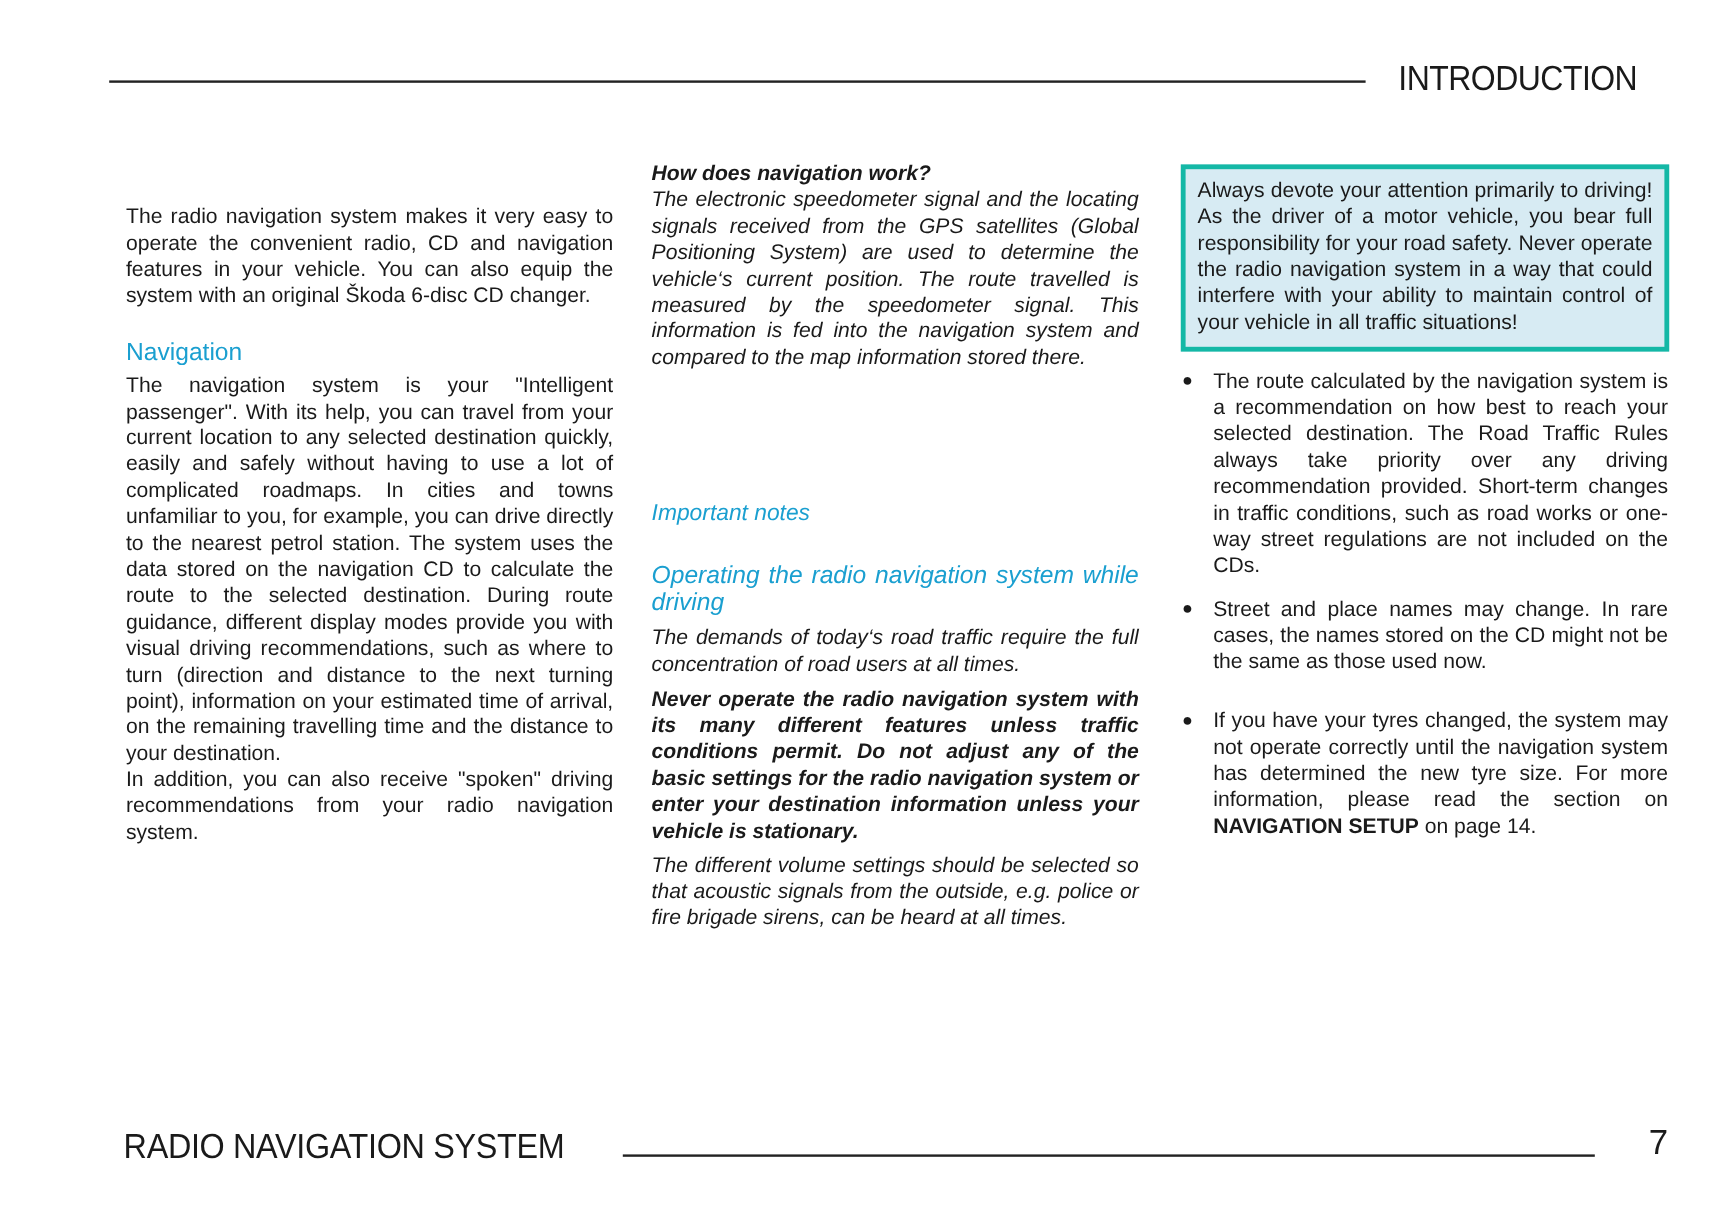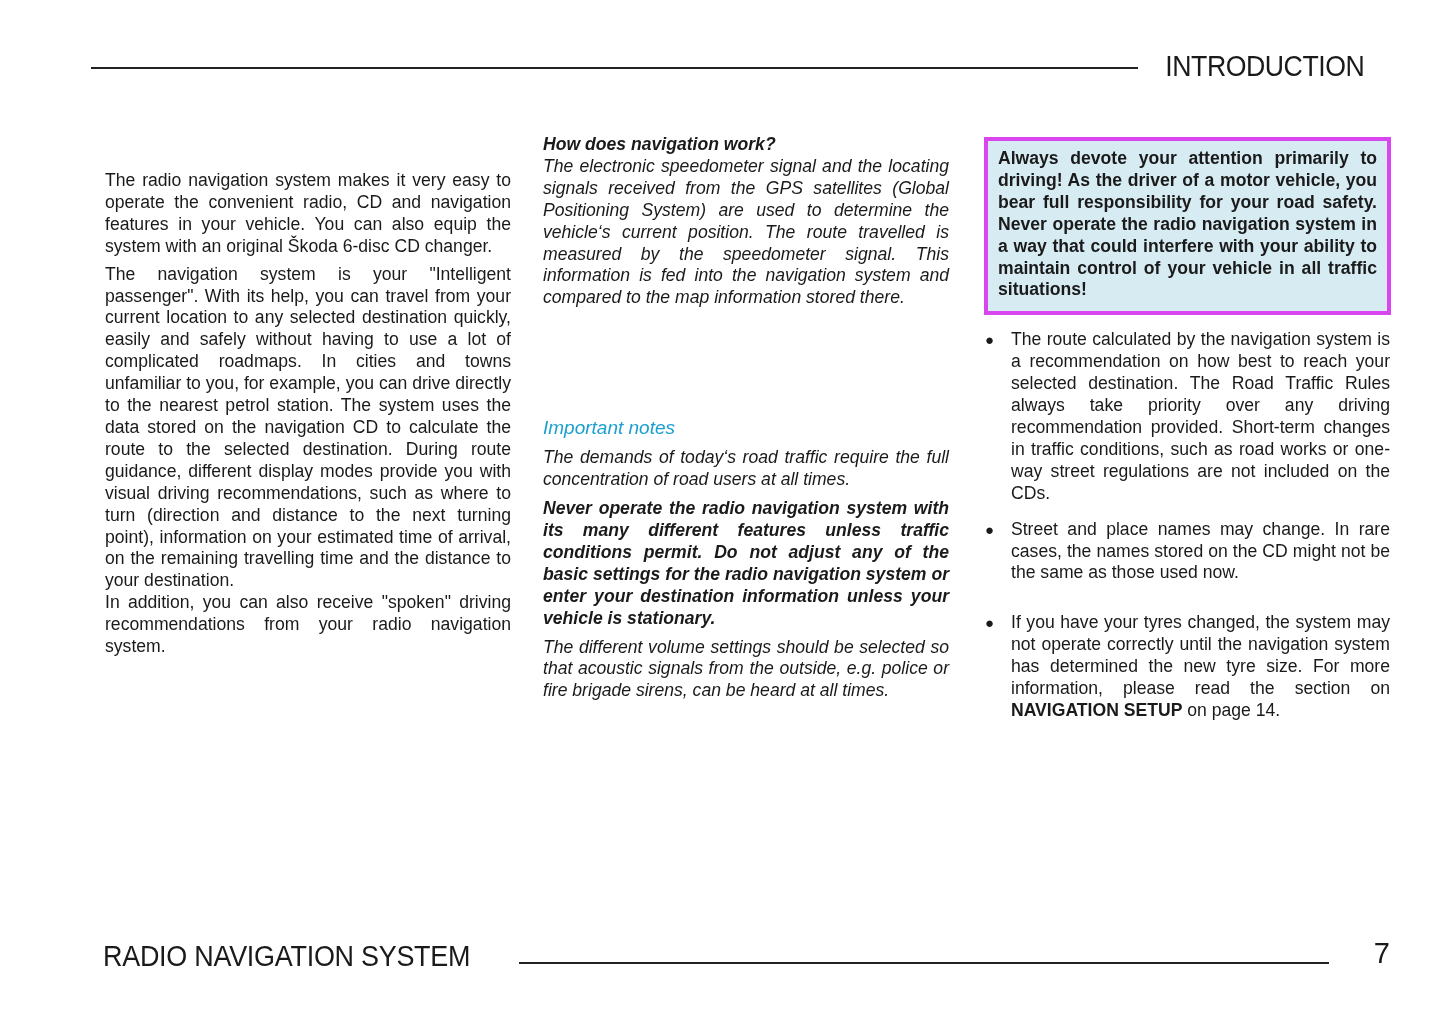--- a/index.html
+++ b/index.html
@@ -61,24 +61,24 @@
       font-weight: normal;
     }
     .h-blue.big { font-size: 19px; }
     .h-bold {
       font-weight: bold;
       margin: 0;
       font-size: 17.6px;
     }
     .bold { font-weight: bold; }
     .warn-box {
-      border: 4px solid #d946ef;
+      border: 4px solid #14b8a6;
       background: #d7ebf3;
       padding: 7px 10px 10px 10px;
-      font-weight: bold;
+      font-weight: normal;
       font-size: 17.6px;
       line-height: 21.9px;
       text-align: justify;
       box-sizing: border-box;
       width: 407px;
     }
     .bullets {
       list-style: none;
       margin: 0;
       padding: 0;
@@ -128,28 +128,30 @@
 </head>
 <body>
 
 <div class="header">
   <div class="rule"></div>
   <div class="title">INTRODUCTION</div>
 </div>
 
 <div class="col col1">
   <p>The radio navigation system makes it very easy to operate the convenient radio, CD and navigation features in your vehicle. You can also equip the system with an original Škoda 6-disc CD changer.</p>
+  <h2 class="h-blue" style="margin-top:25px;">Navigation</h2>
   <p style="margin-top:6px;">The navigation system is your "Intelligent passenger". With its help, you can travel from your current location to any selected destination quickly, easily and safely without having to use a lot of complicated roadmaps. In cities and towns unfamiliar to you, for example, you can drive directly to the nearest petrol station. The system uses the data stored on the navigation CD to calculate the route to the selected destination. During route guidance, different display modes provide you with visual driving recommendations, such as where to turn (direction and distance to the next turning point), information on your estimated time of arrival, on the remaining travelling time and the distance to your destination.</p>
   <p>In addition, you can also receive "spoken" driving recommendations from your radio navigation system.</p>
 </div>
 
 <div class="col col2">
   <h3 class="h-bold">How does navigation work?</h3>
   <p>The electronic speedometer signal and the locating signals received from the GPS satellites (Global Positioning System) are used to determine the vehicle‘s current position. The route travelled is measured by the speedometer signal. This information is fed into the navigation system and compared to the map information stored there.</p>
   <h2 class="h-blue big" style="margin-top:108px;">Important notes</h2>
+  <h3 class="h-blue" style="margin-top:30px; text-align:justify; text-align-last:left;">Operating the radio navigation system while driving</h3>
   <p style="margin-top:8px;">The demands of today‘s road traffic require the full concentration of road users at all times.</p>
   <p class="bold" style="margin-top:7px;">Never operate the radio navigation system with its many different features unless traffic conditions permit. Do not adjust any of the basic settings for the radio navigation system or enter your destination information unless your vehicle is stationary.</p>
   <p style="margin-top:7px;">The different volume settings should be selected so that acoustic signals from the outside, e.g. police or fire brigade sirens, can be heard at all times.</p>
 </div>
 
 <div class="col col3" style="top:137px;">
   <div class="warn-box">Always devote your attention primarily to driving! As the driver of a motor vehicle, you bear full responsibility for your road safety. Never operate the radio navigation system in a way that could interfere with your ability to maintain control of your vehicle in all traffic situations!</div>
   <ul class="bullets" style="margin-top:14px;">
     <li>
       <span class="dot">●</span>

